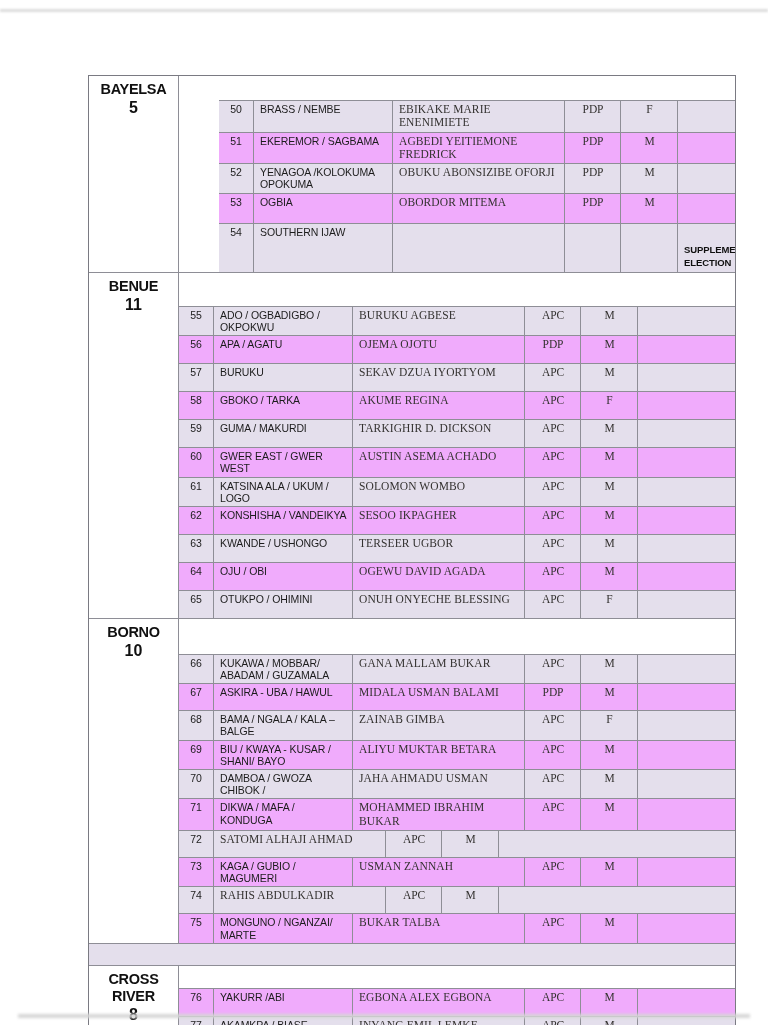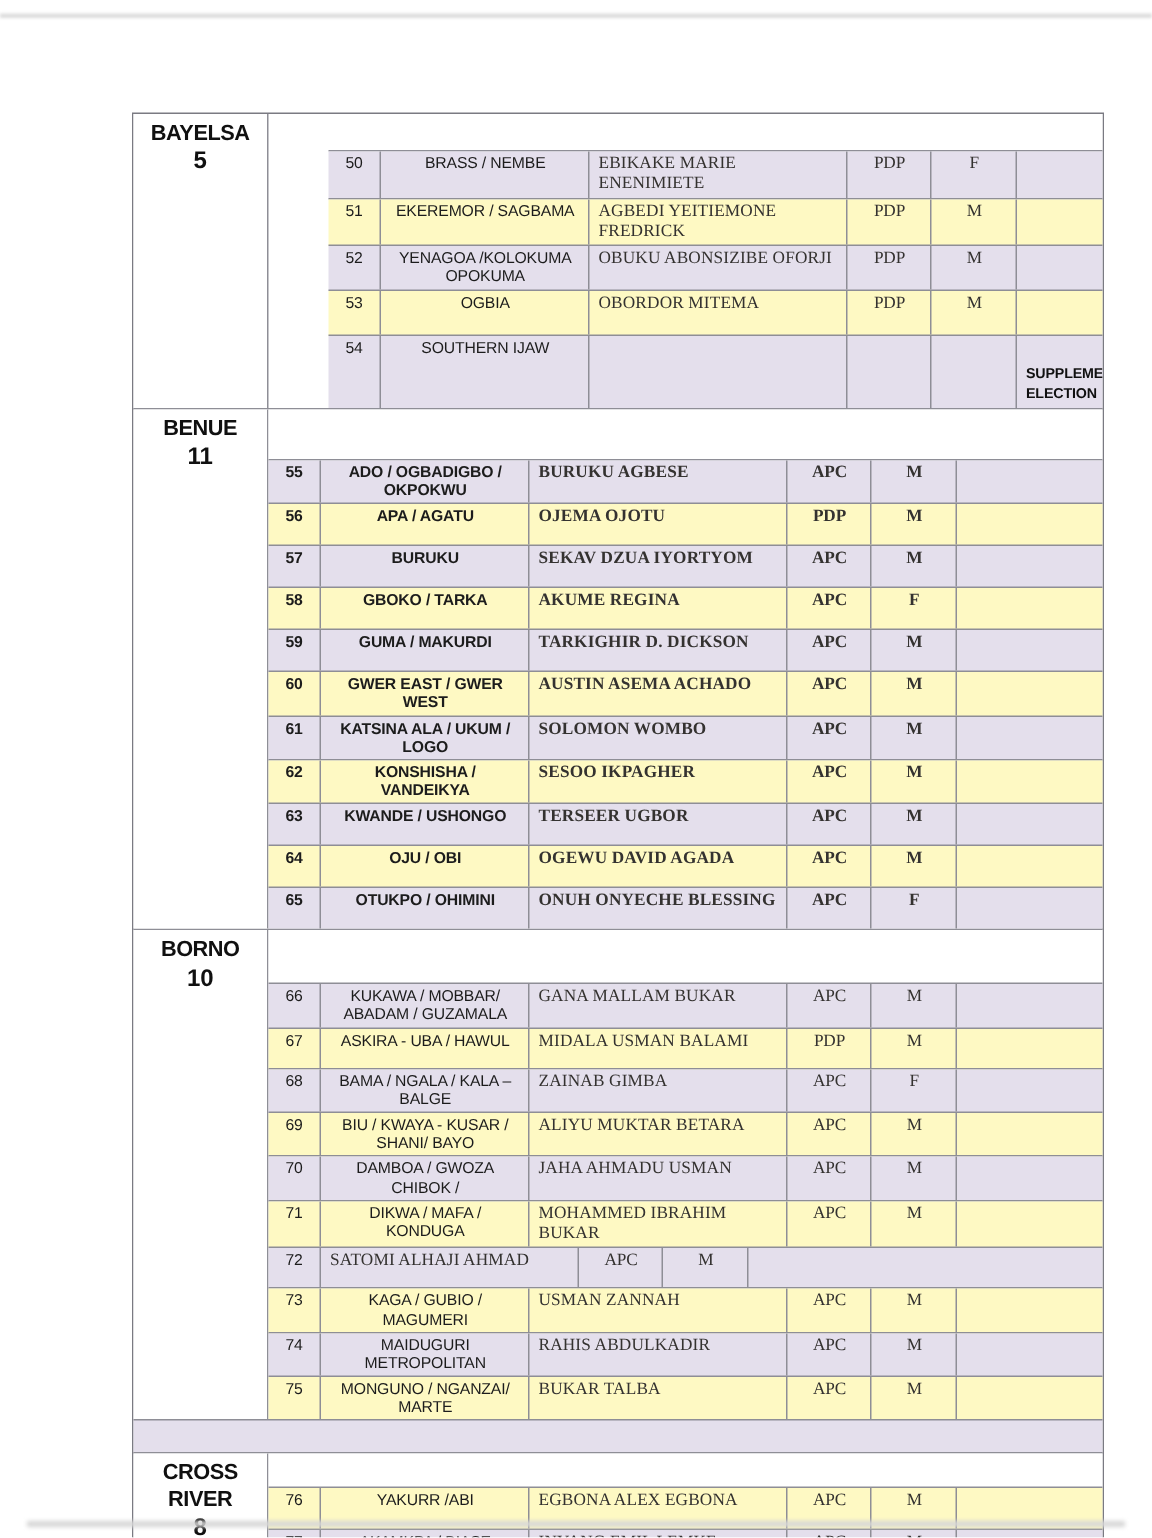--- a/index.html
+++ b/index.html
@@ -24,34 +24,34 @@
     text-align:center;padding-top:5px;background:#fff;
   }
   .state-name{font-weight:bold;font-size:14.5px;line-height:1.2;letter-spacing:-0.3px;color:#101010;white-space:pre-line;}
   .state-count{font-weight:bold;font-size:16px;margin-top:1px;color:#101010;}
   .sec-body{flex:1;display:flex;flex-direction:column;min-width:0;}
   .sec-header{border-bottom:1px solid var(--border);background:#fff;}
   .sec-0 .sec-header{height:24px;}
   .sec-1 .sec-header{height:33px;}
   .sec-2 .sec-header{height:35px;}
   .sec-3 .sec-header{height:22px;}
-  .row{display:flex;border-bottom:1px solid var(--border);background:#fef9c3;}
+  .row{display:flex;border-bottom:1px solid var(--border);background:#f0abfc;}
   .row:last-child{border-bottom:none;}
   .row.shaded{background:var(--shade);}
   .sec-0 .row{min-height:29px;}
-  .sec-1 .row{min-height:27px;font-weight:bold;}
+  .sec-1 .row{min-height:27px;}
   .sec-2 .row{min-height:26px;}
   .sec-3 .row{min-height:27px;}
   .cell{
     box-sizing:border-box;border-right:1px solid var(--border);
     padding:2px 5px 2px 6px;font-size:10.5px;line-height:1.16;
     color:#1c1c1c;white-space:pre-line;letter-spacing:-0.1px;overflow:hidden;
   }
   .c-sn{flex:0 0 35px;text-align:center;padding-left:2px;padding-right:2px;}
-  .c-const{flex:0 0 139px;text-align:center;}
+  .c-const{flex:0 0 139px;}
   .c-cand{flex:0 0 172px;font-family:"Liberation Serif",serif;font-size:11.5px;color:#343230;letter-spacing:0.1px;}
   .c-party{flex:0 0 56px;text-align:center;font-family:"Liberation Serif",serif;font-size:11.5px;color:#343230;}
   .c-gender{flex:0 0 57px;text-align:center;font-family:"Liberation Serif",serif;font-size:11.5px;color:#343230;}
   .c-remark{flex:1;border-right:none;text-align:center;font-weight:bold;font-size:9.5px;line-height:1.35;padding-top:20px;color:#101010;}
   .strip{height:21px;background:var(--shade);border-top:1px solid var(--border);}
 </style>
 </head>
 <body>
 
 <div class="page" style="--shade: #e4dfec; --border: #8e8e96;">
@@ -281,22 +281,20 @@
     <div class="cell c-sn">73</div>
     <div class="cell c-const">KAGA / GUBIO /
 MAGUMERI</div>
     <div class="cell c-cand">USMAN ZANNAH</div>
     <div class="cell c-party">APC</div>
     <div class="cell c-gender">M</div>
     <div class="cell c-remark"></div>
   </div>
           <div class="row shaded">
     <div class="cell c-sn">74</div>
-    <div class="cell c-const">MAIDUGURI
-METROPOLITAN</div>
     <div class="cell c-cand">RAHIS ABDULKADIR</div>
     <div class="cell c-party">APC</div>
     <div class="cell c-gender">M</div>
     <div class="cell c-remark"></div>
   </div>
           <div class="row">
     <div class="cell c-sn">75</div>
     <div class="cell c-const">MONGUNO / NGANZAI/
 MARTE</div>
     <div class="cell c-cand">BUKAR TALBA</div>

